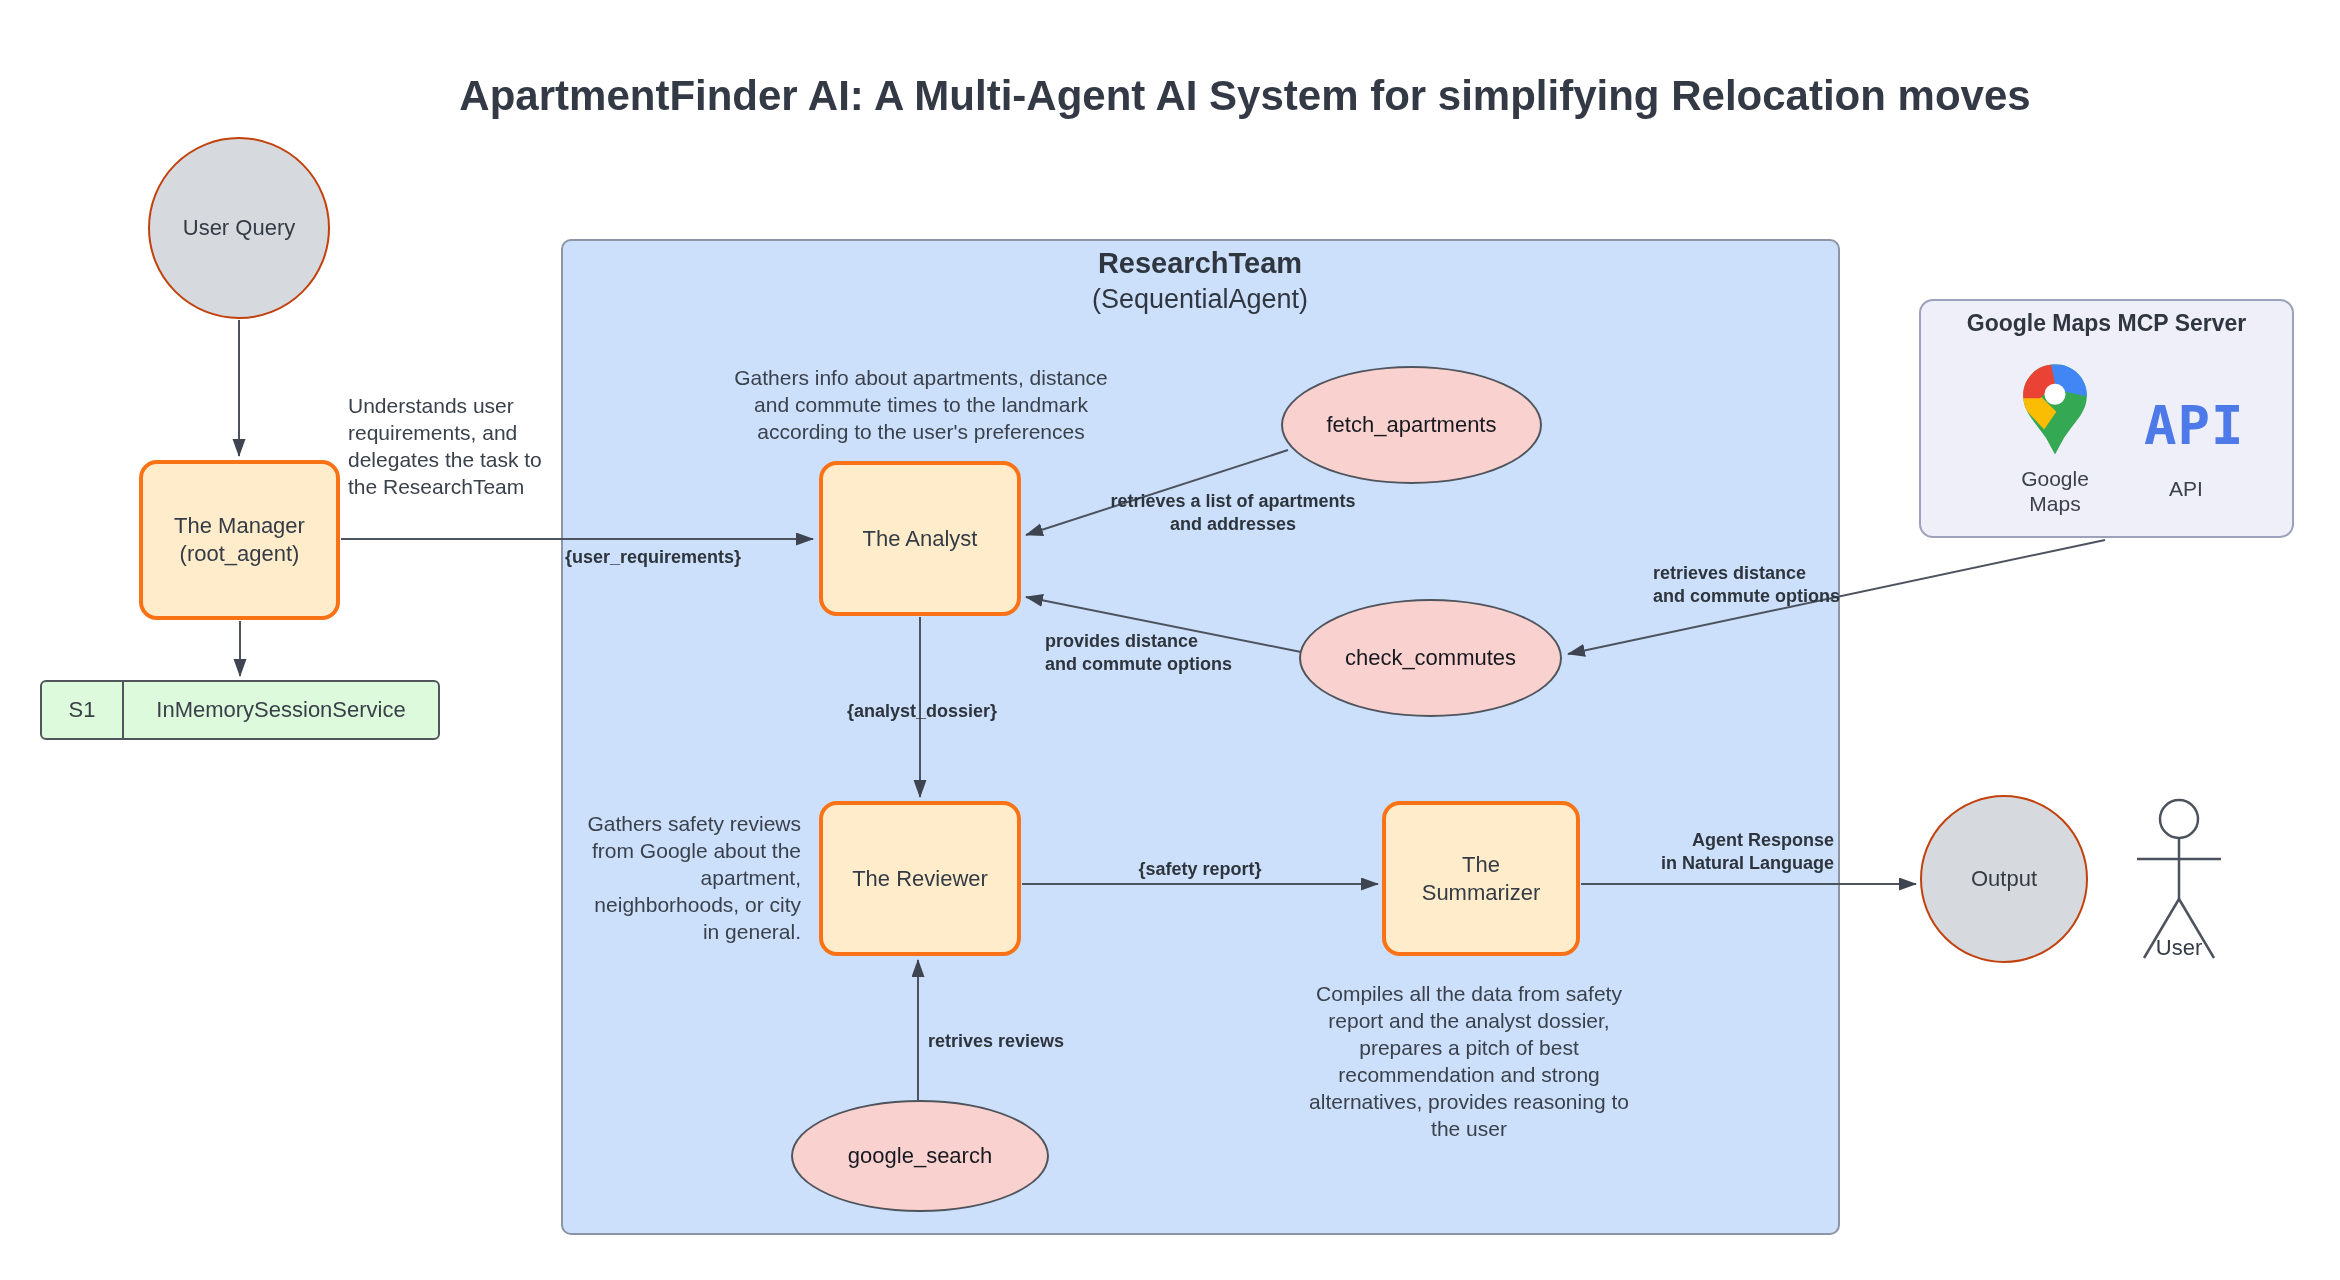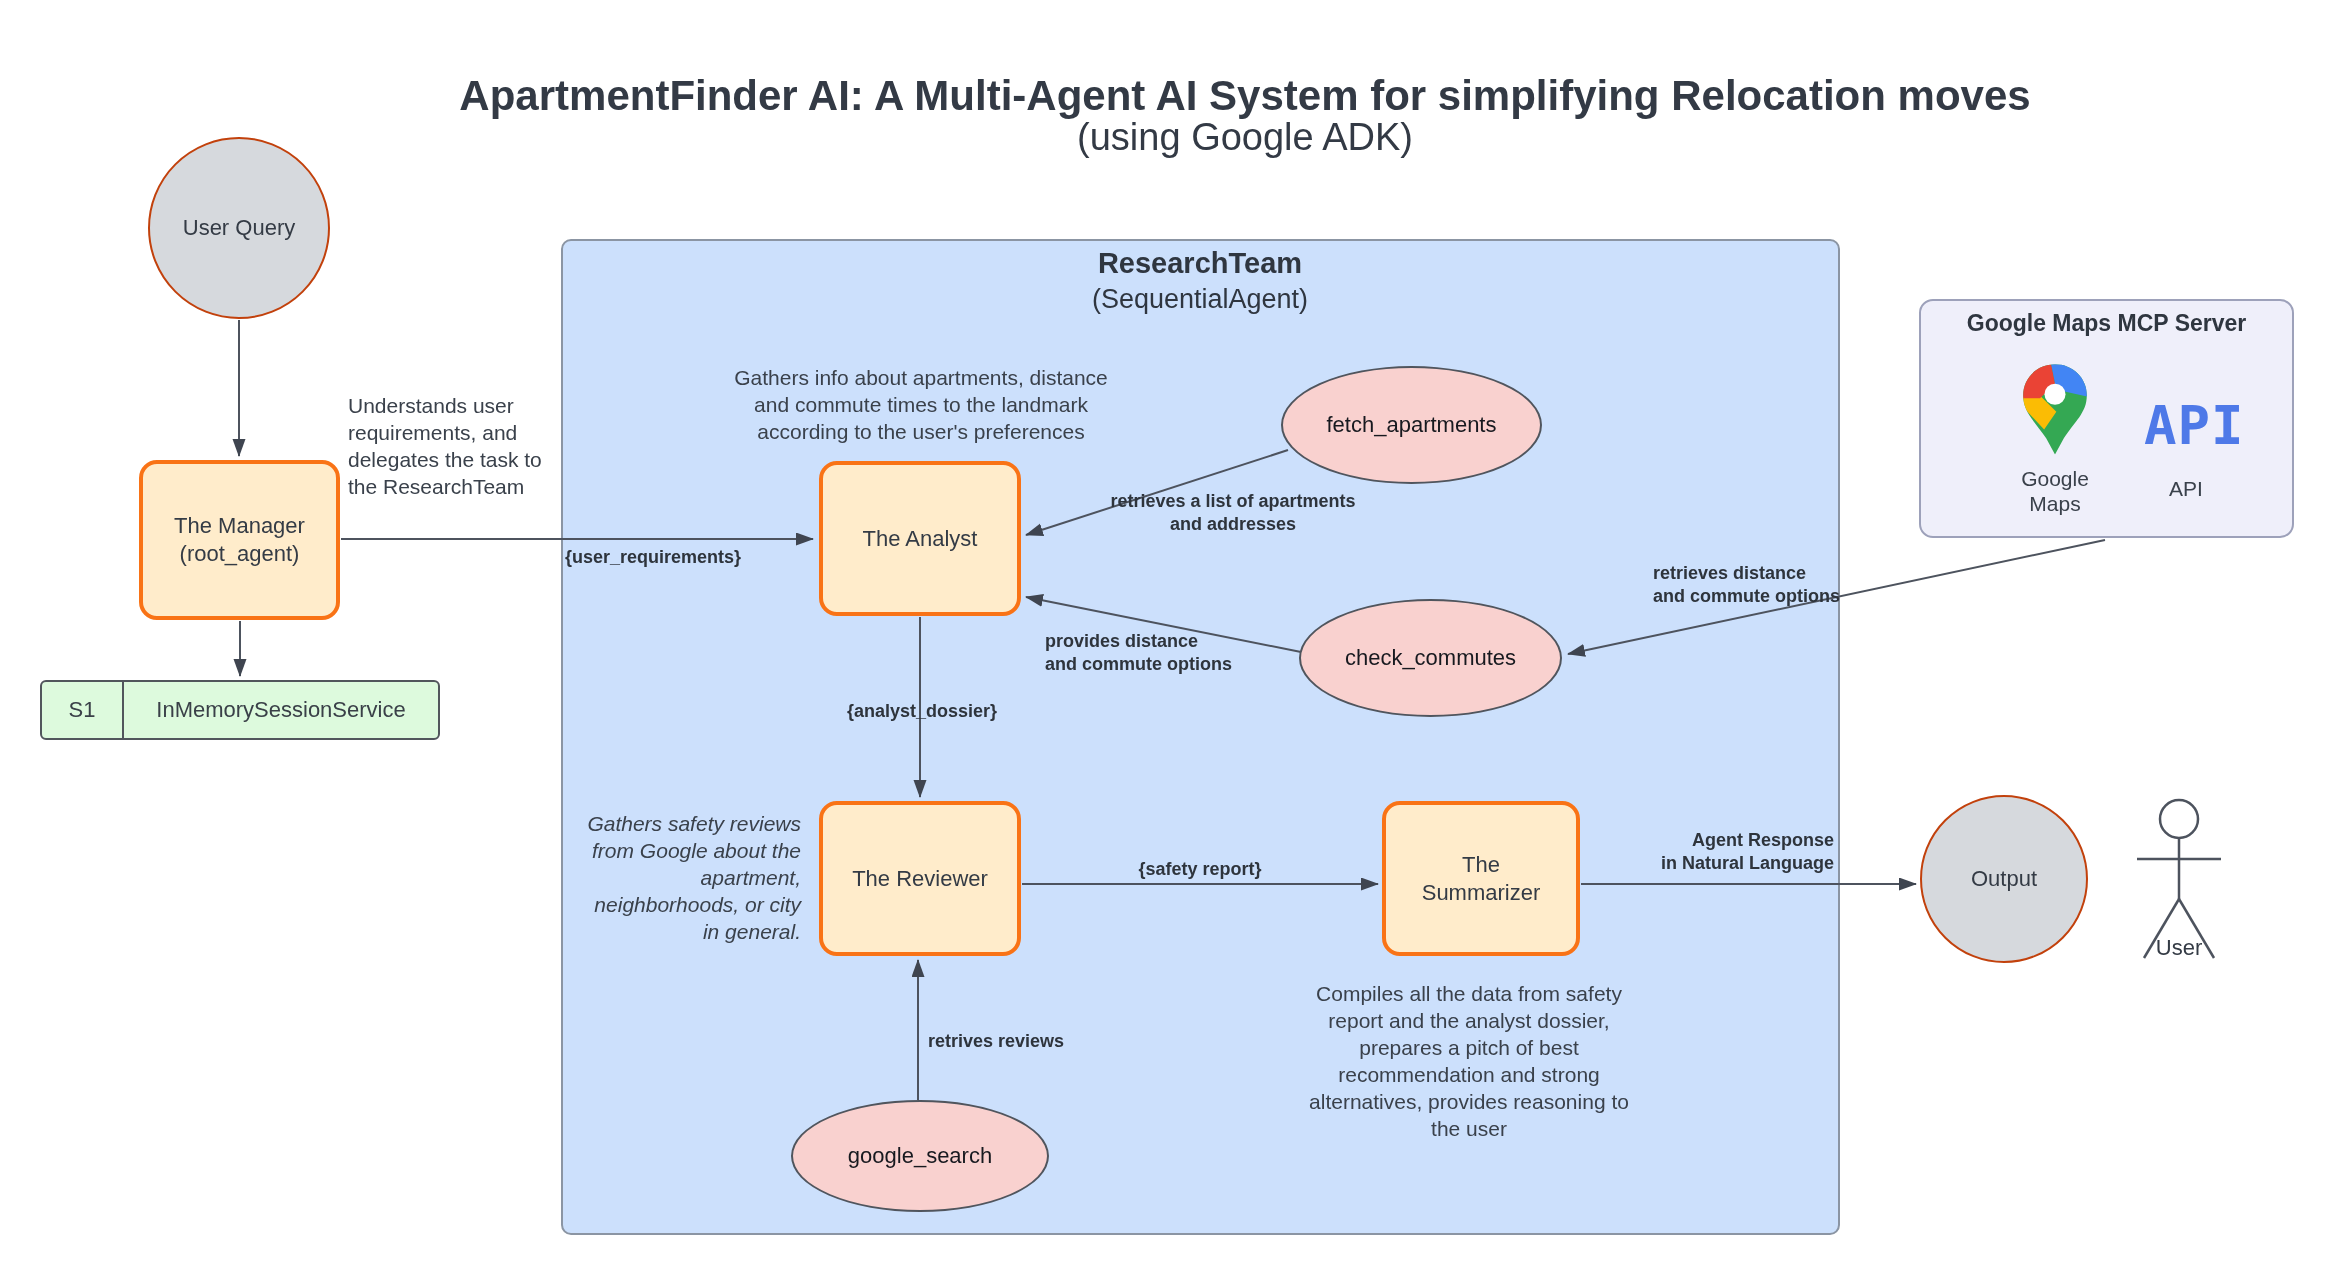--- a/index.html
+++ b/index.html
@@ -39,21 +39,20 @@
   .elabel{font-size:18px;font-weight:bold;line-height:23px;color:#2e343c;}
 
   svg.connectors{position:absolute;left:0;top:0;pointer-events:none;}
 </style>
 </head>
 <body>
 
 <div id="canvas">
 
   <div class="abs title-main" style="left:150px;top:72px;width:2190px;">ApartmentFinder AI: A Multi-Agent AI System for simplifying Relocation moves</div>
-  <div class="abs title-sub" style="left:150px;top:116px;width:2190px;">(using Google ADK)</div>
 
   <div class="abs bluebox" style="left:561px;top:239px;width:1279px;height:996px;"></div>
   <div class="abs rt-title" style="left:900px;top:247px;width:600px;">ResearchTeam</div>
   <div class="abs rt-sub" style="left:900px;top:284px;width:600px;">(SequentialAgent)</div>
 
   <svg class="connectors" width="2340" height="1280">
     <defs>
       <marker id="arw" markerUnits="userSpaceOnUse" markerWidth="20" markerHeight="15" refX="17" refY="6.5" orient="auto">
         <path d="M0,0 L18,6.5 L0,13 z" fill="#3f4550"></path>
       </marker>
@@ -110,21 +109,21 @@
   <div class="abs ellipse center" style="left:1299px;top:599px;width:263px;height:118px;">check_commutes</div>
 
   <div class="abs elabel pre" style="left:1045px;top:630px;">provides distance
 and commute options</div>
 
   <div class="abs elabel pre" style="left:1653px;top:562px;">retrieves distance
 and commute options</div>
 
   <div class="abs elabel" style="left:822px;top:700px;width:200px;text-align:center;">{analyst_dossier}</div>
 
-  <div class="abs note pre" style="left:561px;top:810px;width:240px;text-align:right;font-style:italic;">Gathers safety reviews
+  <div class="abs note pre" style="left:561px;top:810px;width:240px;text-align:right;">Gathers safety reviews
 from Google about the
 apartment,
 neighborhoods, or city
 in general.</div>
 
   <div class="abs node center" style="left:819px;top:801px;width:202px;height:155px;">The Reviewer</div>
 
   <div class="abs elabel" style="left:1100px;top:858px;width:200px;text-align:center;">{safety report}</div>
 
   <div class="abs elabel" style="left:928px;top:1030px;">retrives reviews</div>

